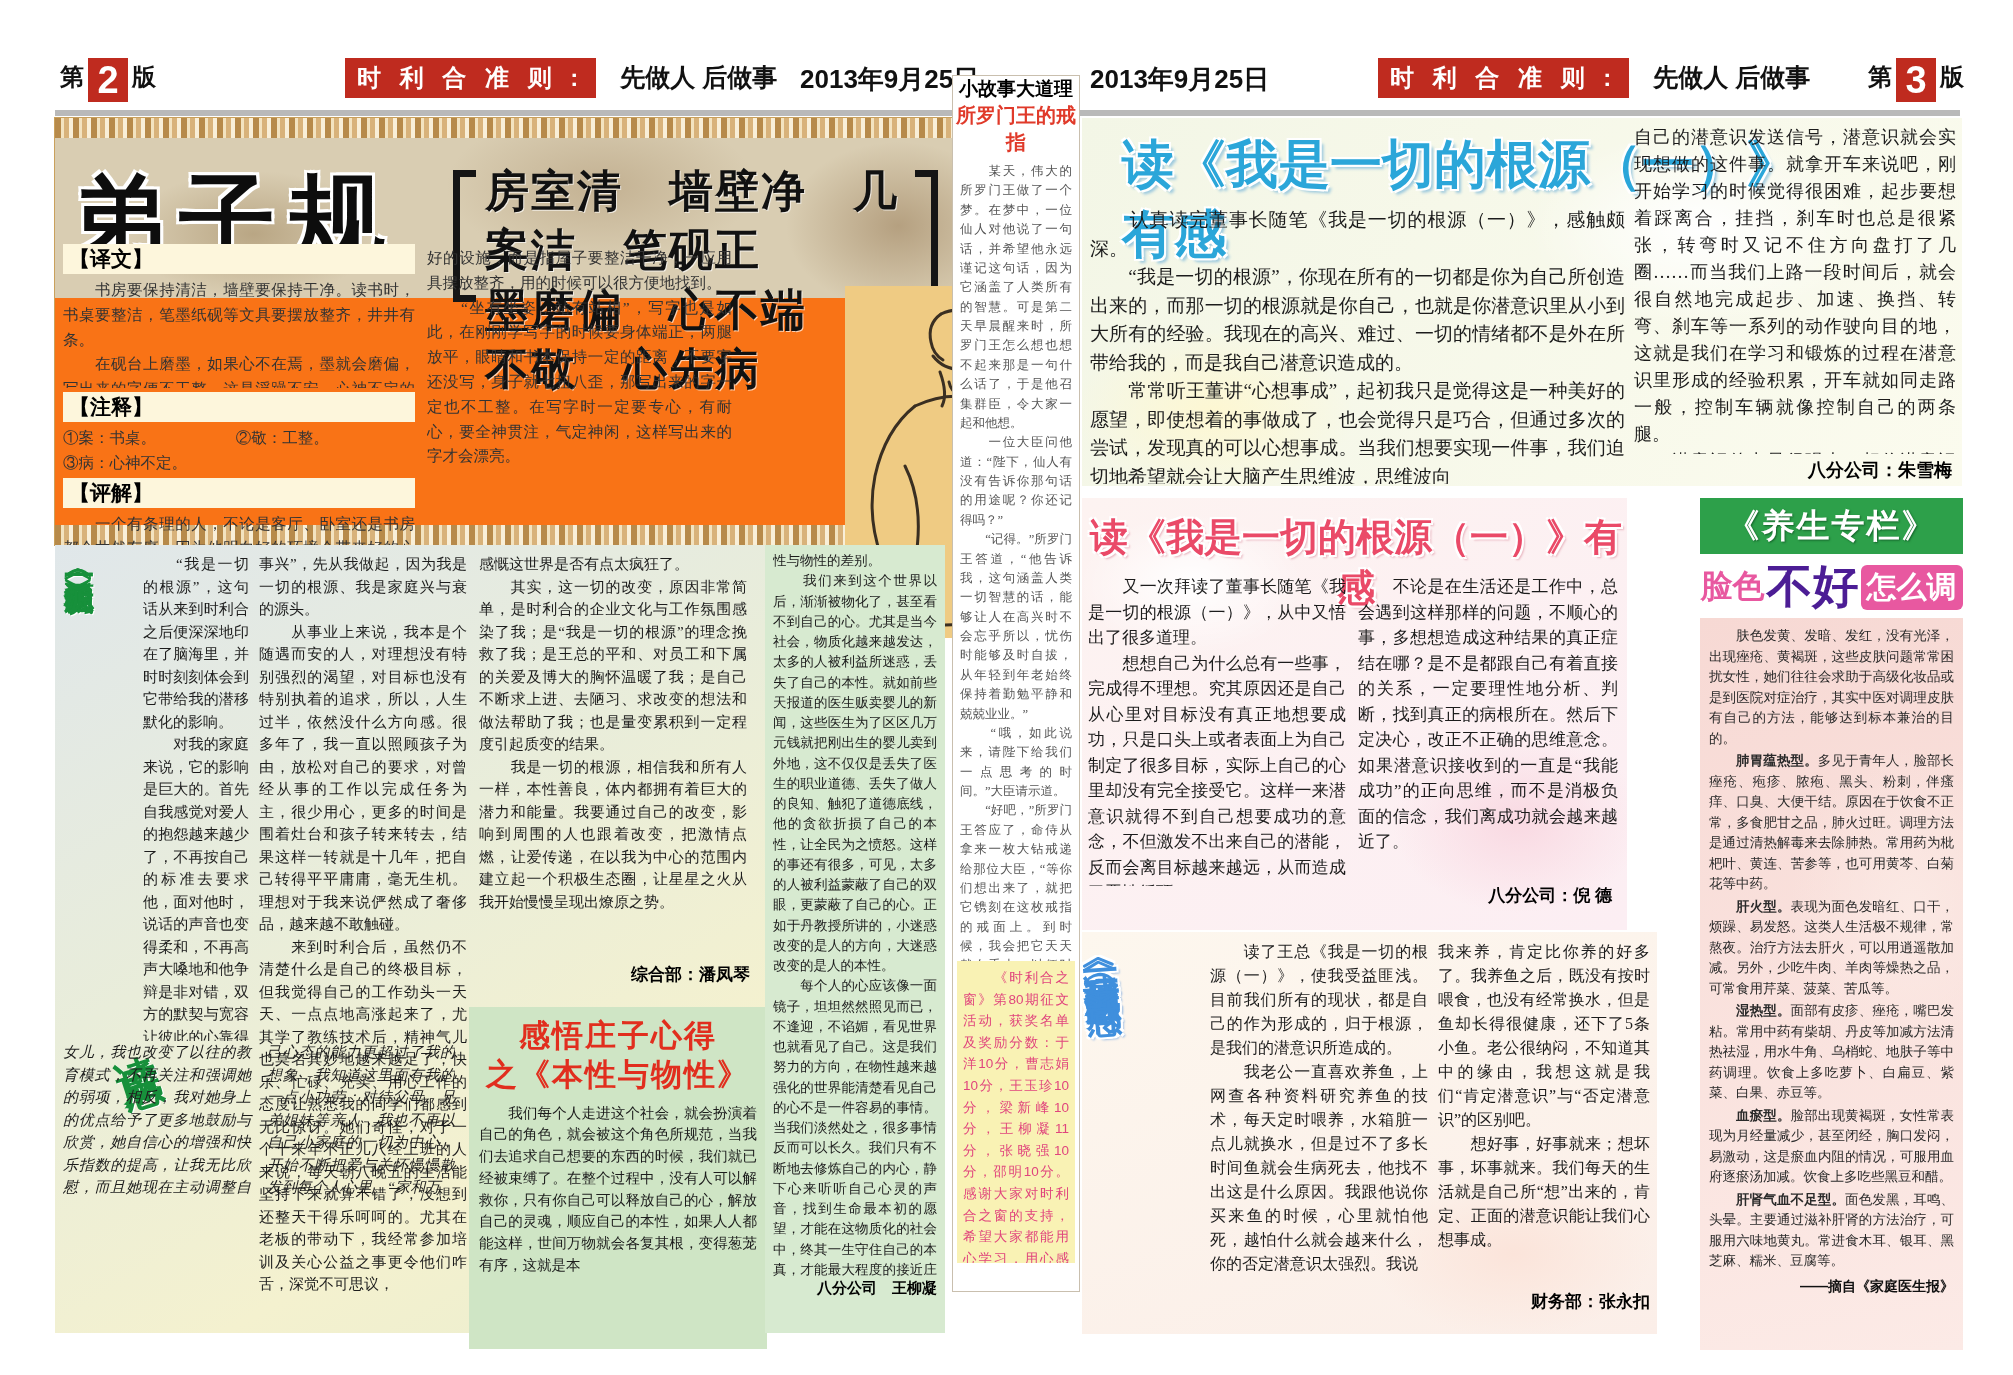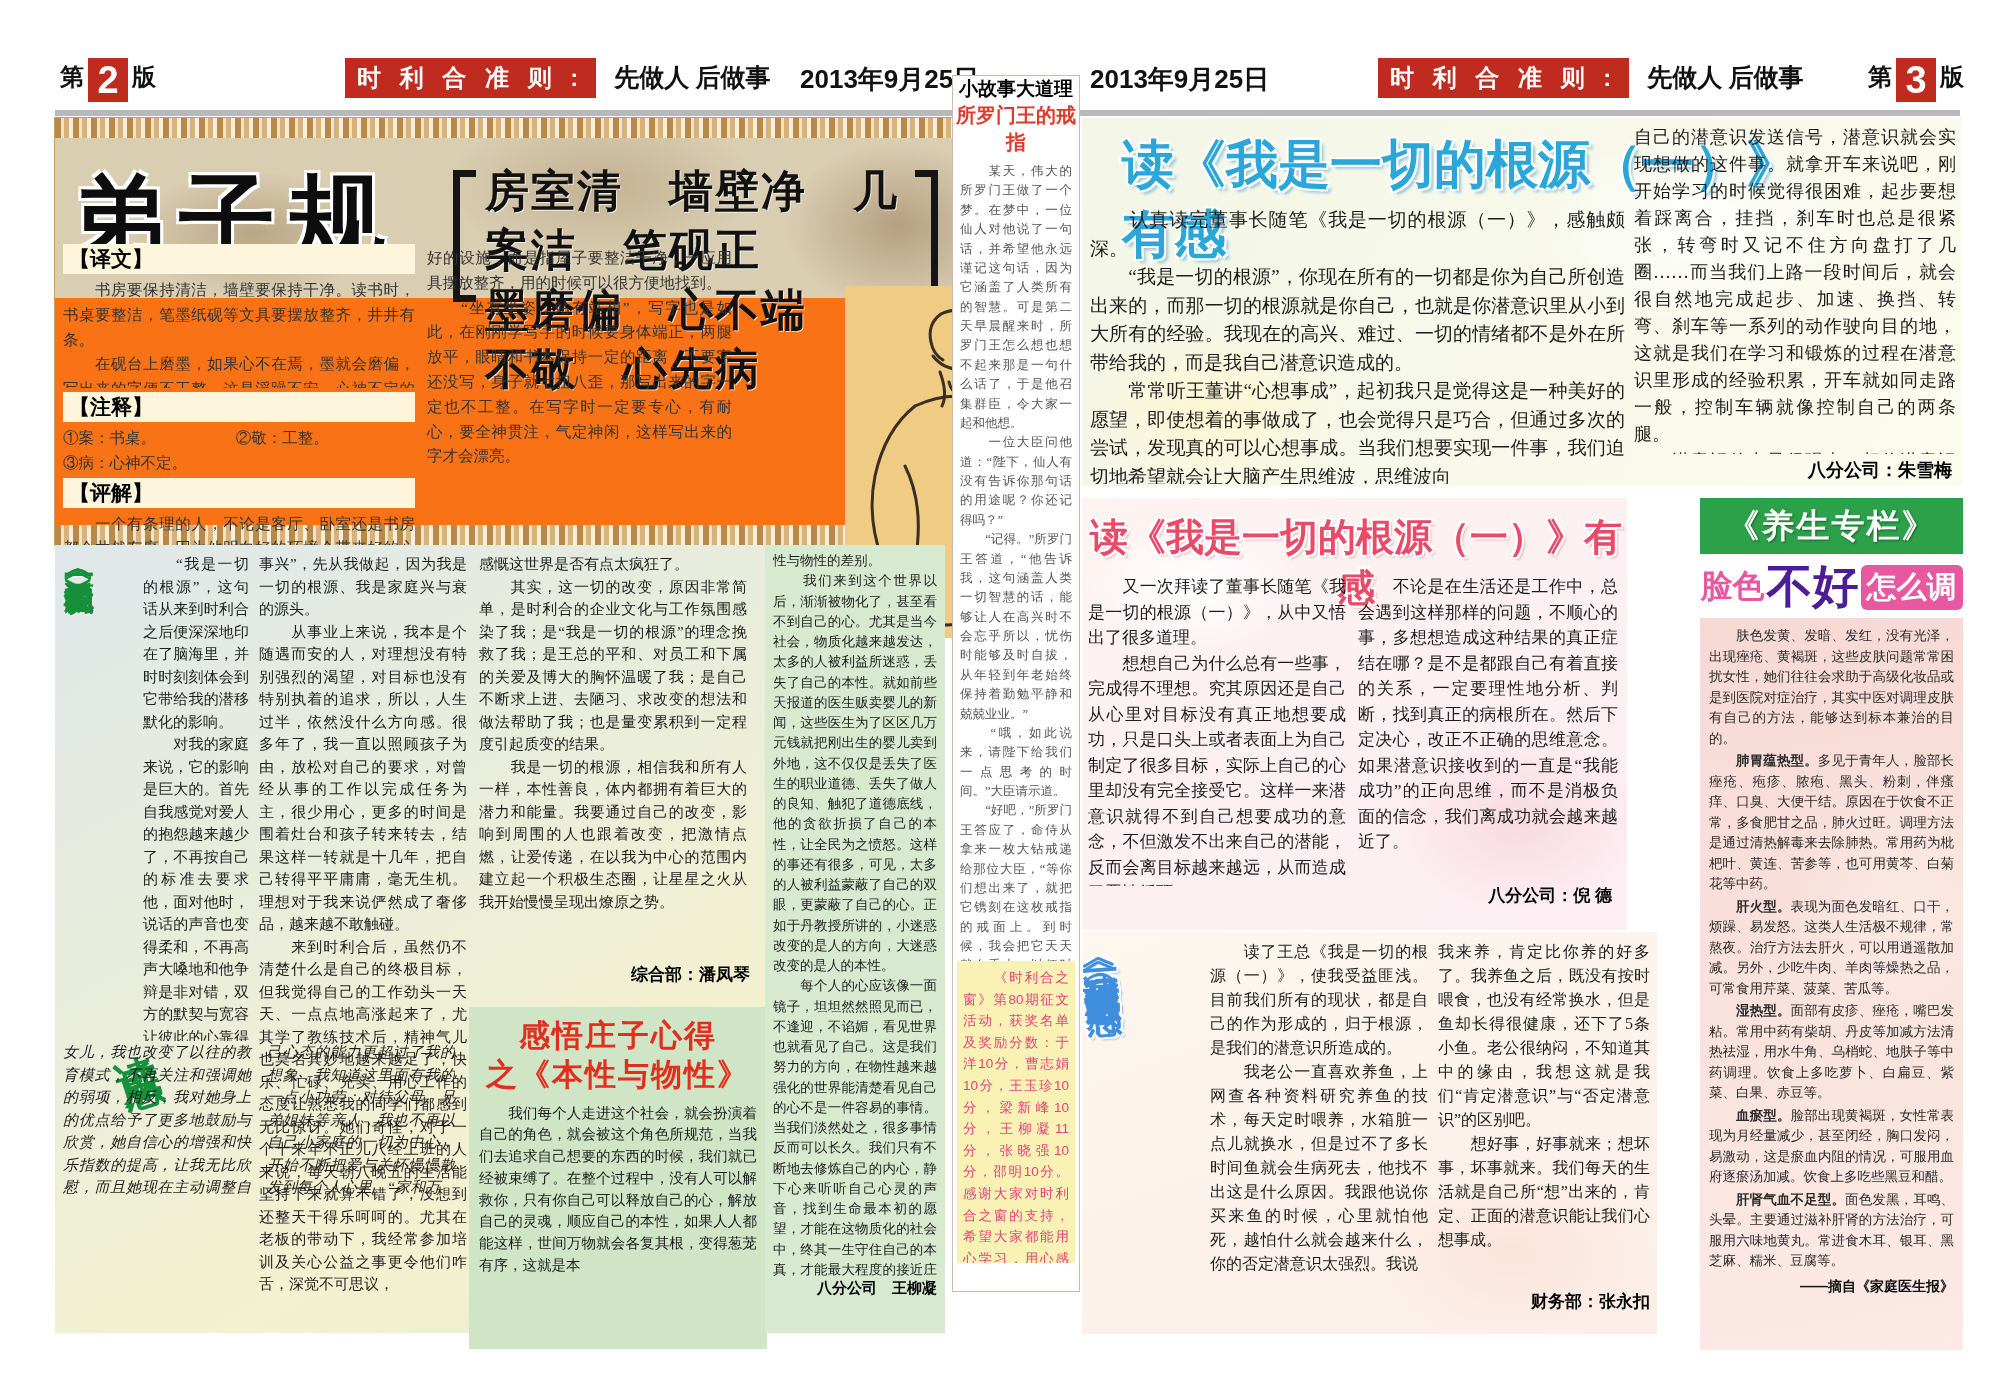--- a/index.html
+++ b/index.html
@@ -6,21 +6,21 @@
   body{width:2013px;height:1375px;background:#ffffff;position:relative;overflow:hidden;
        font-family:"Liberation Serif","DejaVu Serif",serif;color:#222;}
   .abs{position:absolute;}
   .flow{white-space:pre-line;text-align:justify;overflow:hidden;}
   
   .hdr-label{font-family:"Liberation Sans",sans-serif;font-weight:bold;font-size:24px;color:#111;}
   .pagebox{display:inline-block;background:#bf2b1f;color:#fff;font-size:38px;line-height:44px;
            width:40px;text-align:center;font-weight:bold;vertical-align:-8px;margin:0 4px;}
   .redbar{background:#bf2b1f;color:#fff;font-family:"Liberation Sans",sans-serif;font-weight:bold;
           font-size:24px;padding:4px 12px;letter-spacing:6px;display:inline-block;}
-  .redbar-after{font-family:Liberation Serif, serif;font-weight:bold;font-size:25px;color:#111;margin-left:18px;}
+  .redbar-after{font-family:Liberation Sans, sans-serif;font-weight:bold;font-size:25px;color:#111;margin-left:24px;}
   .grayrule{background:#b9b9b9;height:6px;}
   
   .banner{left:55px;top:118px;width:962px;height:427px;background:#f97316;box-shadow:0 0 0 1px #caa15c;padding-left:30px;}
   .ornate{height:20px;width:100%;background:
       repeating-linear-gradient(90deg,#b78a4a 0 6px,#f3e3c0 6px 9px,#d8b27a 9px 14px,#f9efd8 14px 18px);}
   .painting{position:absolute;left:0;top:20px;width:100%;height:160px;
       background:radial-gradient(ellipse 180px 90px at 20% 60%,#b9a684 0%,transparent 70%),
                  radial-gradient(ellipse 220px 110px at 55% 30%,#c3b192 0%,transparent 70%),
                  radial-gradient(ellipse 160px 120px at 85% 55%,#b5a080 0%,transparent 70%),
                  #d9cdb2;}

